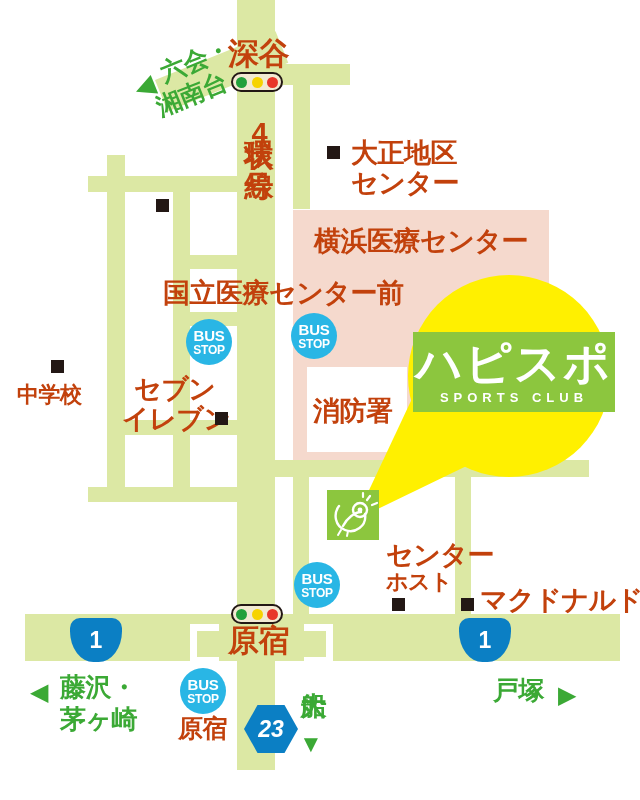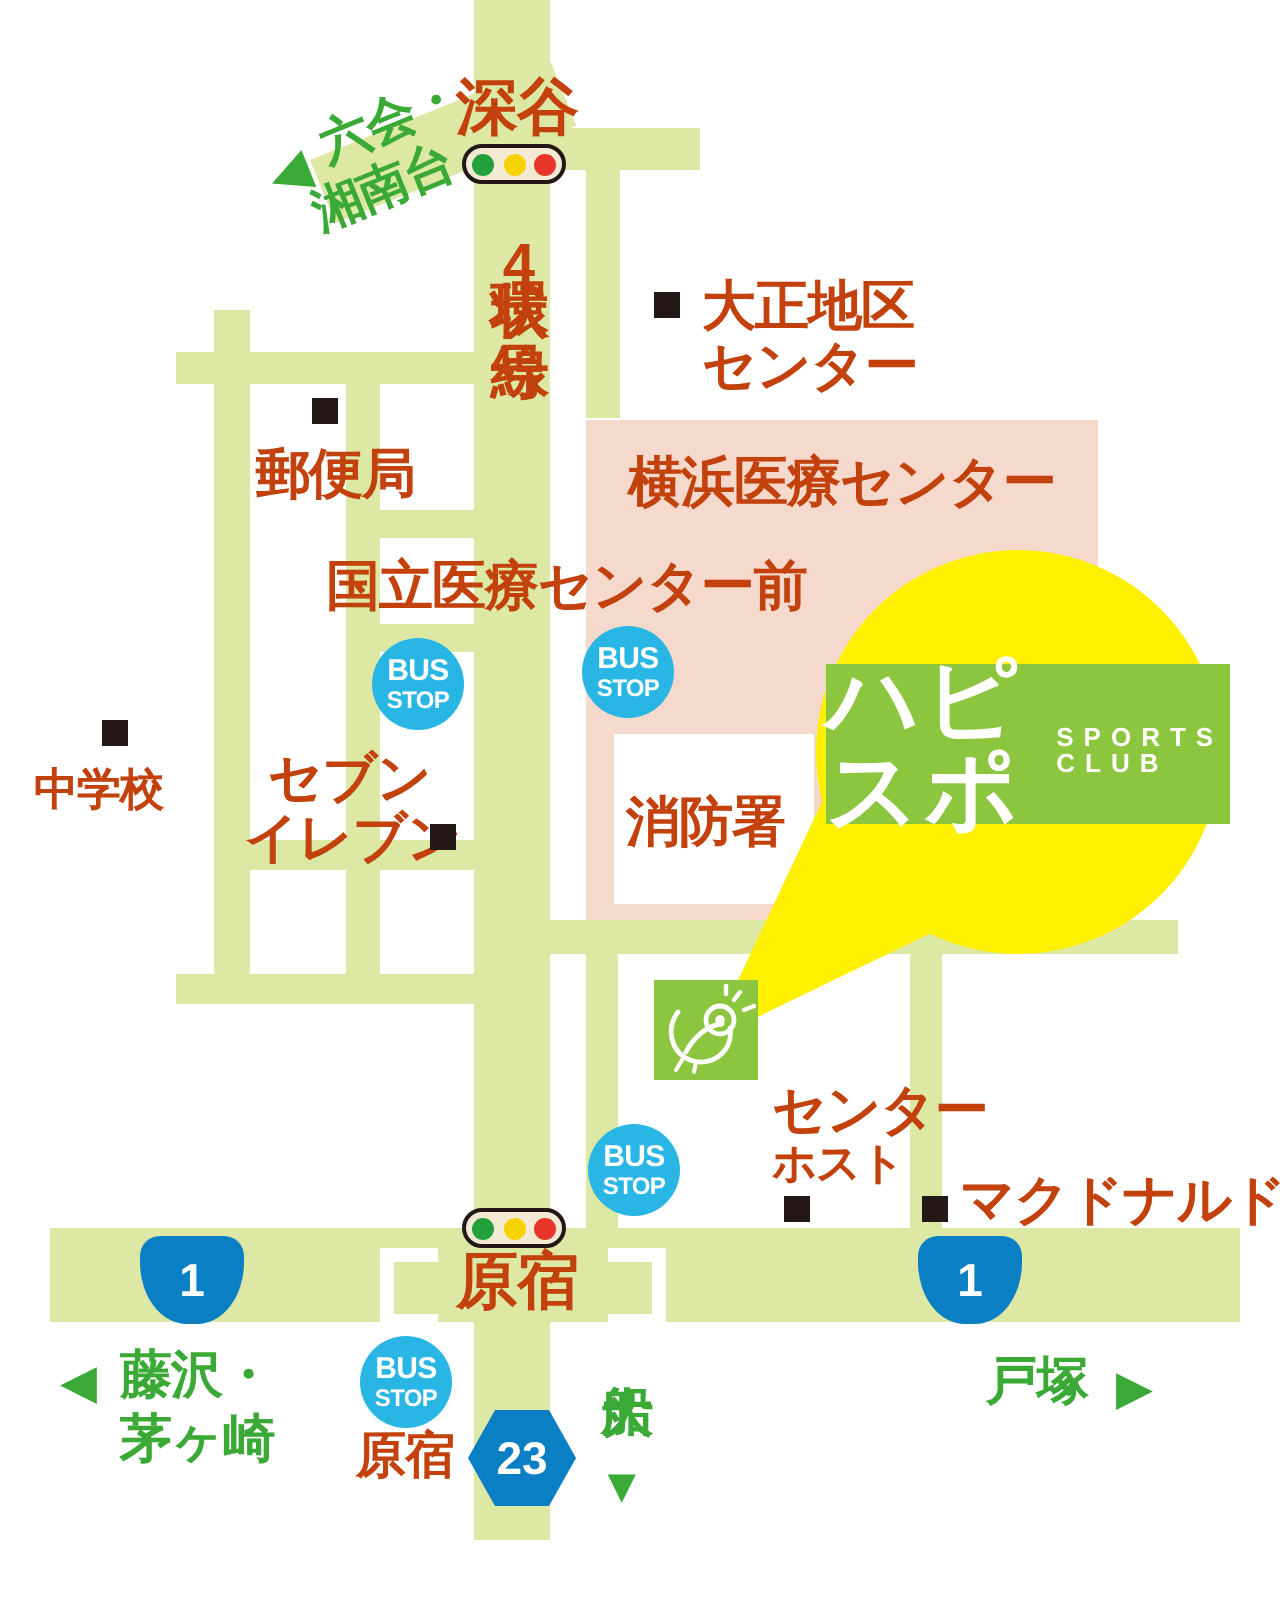--- a/index.html
+++ b/index.html
@@ -140,21 +140,21 @@
     background: #fff000;
   }
   .callout-tail {
     position: absolute;
     background: #fff000;
   }
   .logo-box {
     position: absolute;
     background: #8cc63e;
     display: flex;
-    flex-direction: row;
+    flex-direction: column;
     align-items: center;
     justify-content: center;
   }
   .logo-main {
     color: #ffffff;
     font-size: 46px;
     font-weight: 800;
     letter-spacing: 2px;
     line-height: 1;
   }
@@ -259,21 +259,20 @@
   <div class="lbl green vert" style="left:299px; top:672px; font-size:26px;">大船</div>
   <span class="arrow" style="left:299px; top:732px; font-size:24px;">▼</span>
 
   <div class="poi-sq" style="left:327px; top:146px;"></div>
   <div class="lbl" style="left:351px; top:168px; font-size:27px;">センター</div>
   <div class="lbl" style="left:351px; top:138px; font-size:27px;">大正地区</div>
 
   <div class="lbl" style="left:314px; top:226px; font-size:27px;">横浜医療センター</div>
 
   <div class="poi-sq" style="left:156px; top:199px;"></div>
-  <div class="lbl" style="left:128px; top:222px; font-size:27px;">郵便局</div>
 
   <div class="poi-sq" style="left:51px; top:360px;"></div>
   <div class="lbl" style="left:17px; top:383px; font-size:22px;">中学校</div>
 
   <div class="lbl" style="left:134px; top:374px; font-size:27px;">セブン</div>
   <div class="lbl" style="left:122px; top:404px; font-size:27px;">イレブン</div>
   <div class="poi-sq" style="left:215px; top:412px;"></div>
 
   <div class="lbl" style="left:313px; top:396px; font-size:27px;">消防署</div>
 
@@ -297,17 +296,17 @@
   </div>
   <div class="busstop" style="left:294px; top:562px;">
     <span class="b1">BUS</span>
     <span class="b2">STOP</span>
   </div>
   <div class="busstop" style="left:180px; top:668px;">
     <span class="b1">BUS</span>
     <span class="b2">STOP</span>
   </div>
 
-  <div class="shield-hex" style="left:234px; top:705px;">23</div>
+  <div class="shield-hex" style="left:244px; top:705px;font-style:italic;">23</div>
   <div class="shield-r1" style="left:70px; top:618px;">1</div>
   <div class="shield-r1" style="left:459px; top:618px;">1</div>
 
 </div>
 
 </body></html>

